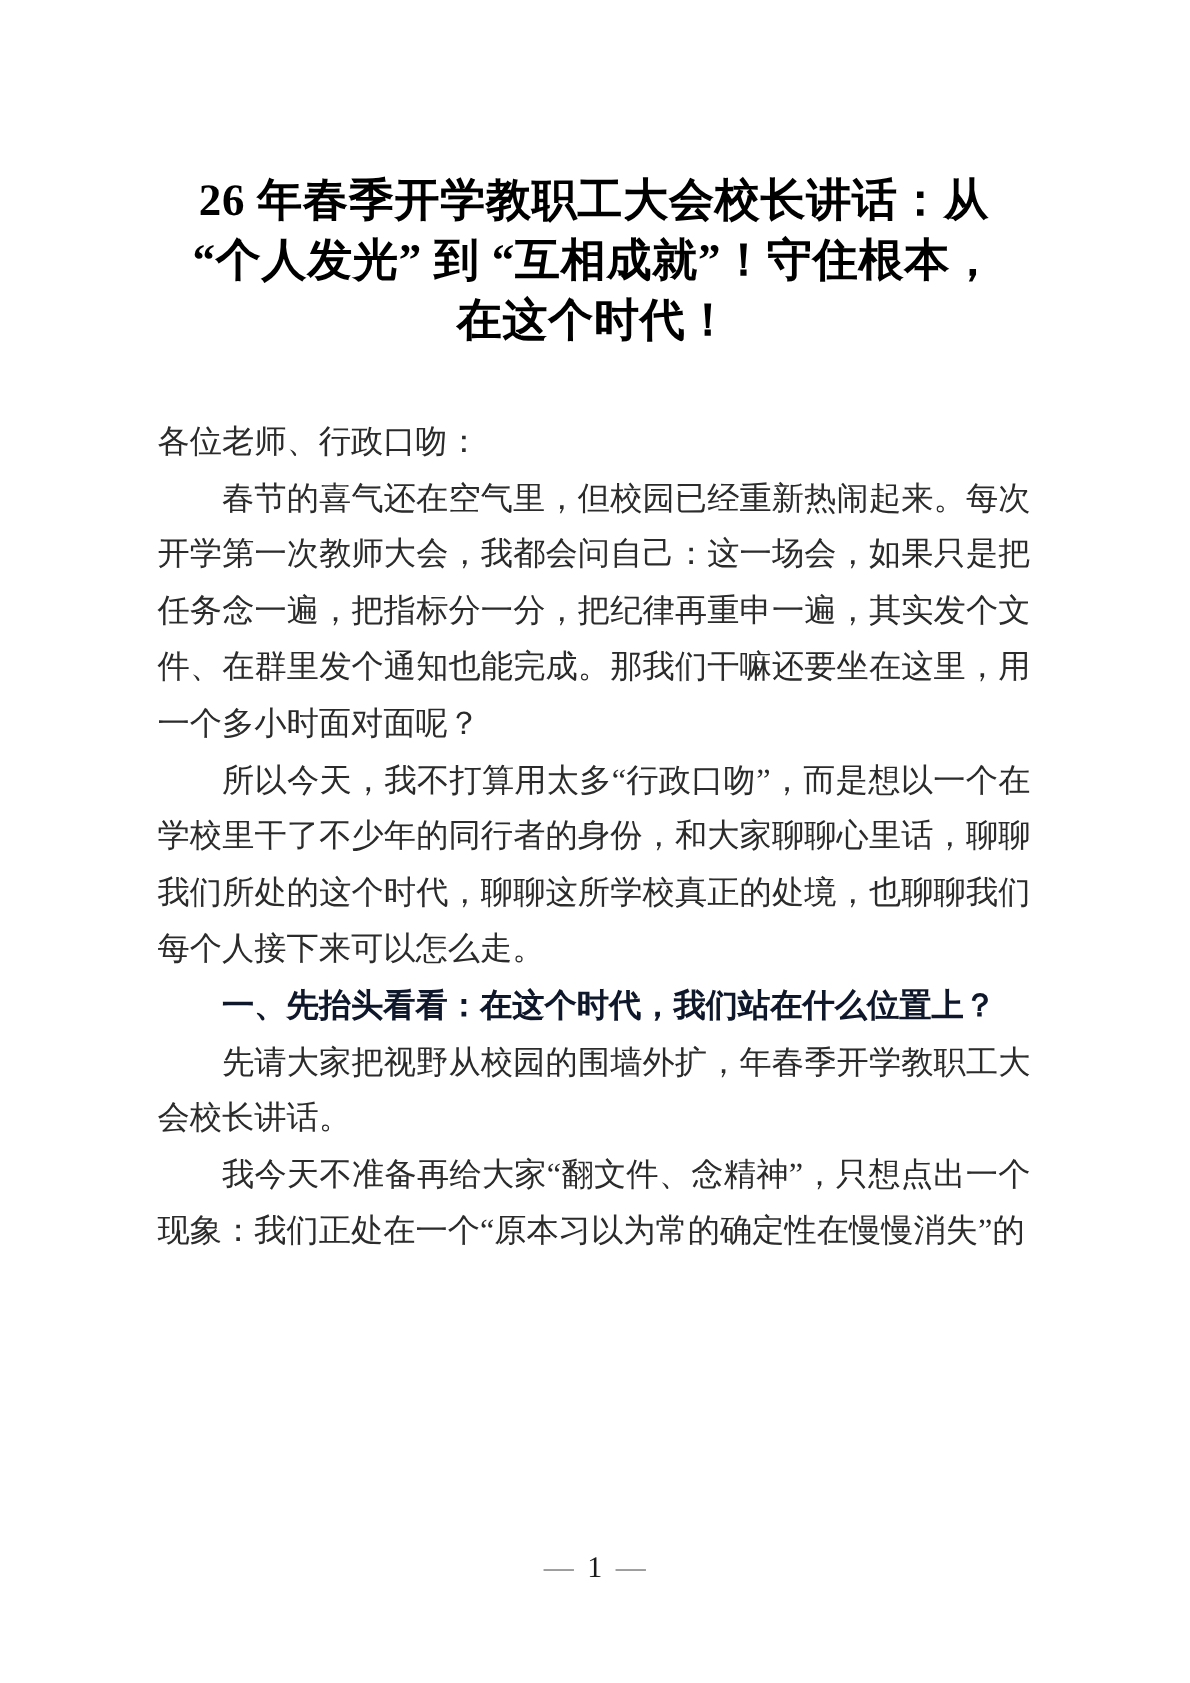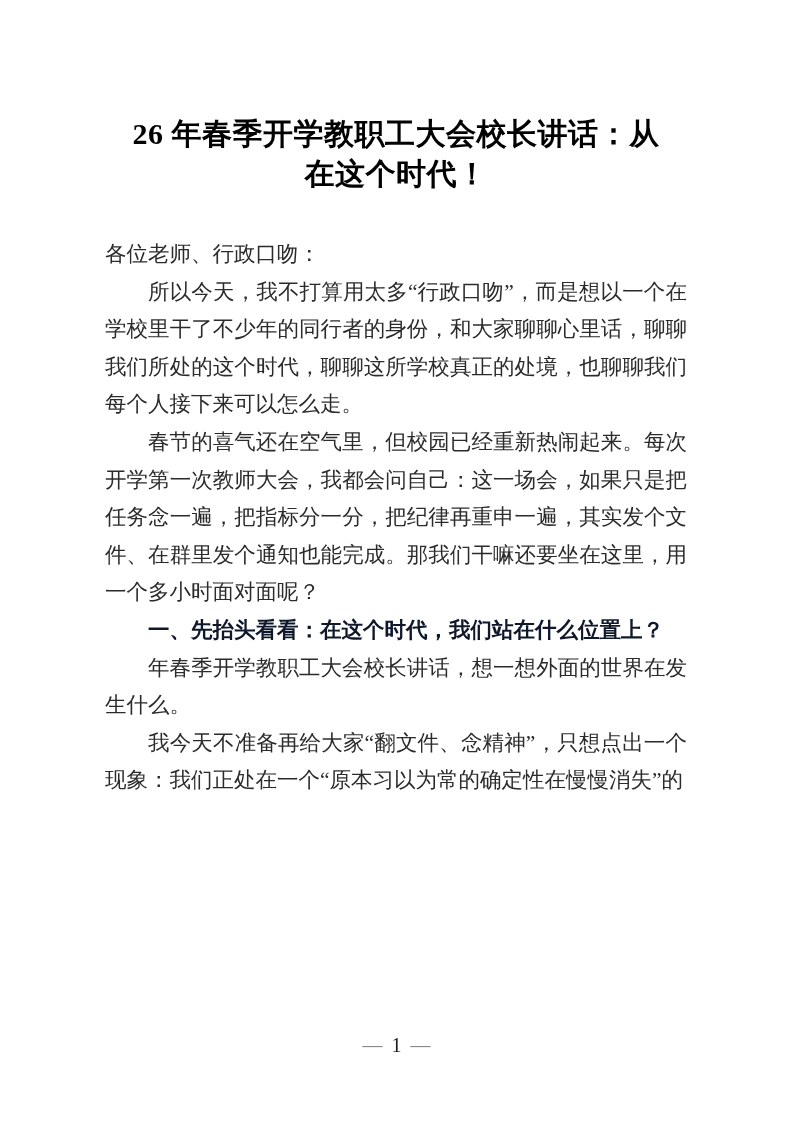--- a/index.html
+++ b/index.html
@@ -74,29 +74,30 @@
 </style>
 </head>
 <body>
 
 <div class="page">
 
   <div class="content">
 
     <h1 class="doc-title">
       <span class="title-line">26 年春季开学教职工大会校长讲话：从</span>
+      <span class="title-line">“个人发光” 到 “互相成就”！守住根本，</span>
       <span class="title-line">在这个时代！</span>
     </h1>
 
     <div class="body-text">
       <p>各位老师、行政口吻：</p>
+      <p class="indent">春节的喜气还在空气里，但校园已经重新热闹起来。每次开学第一次教师大会，我都会问自己：这一场会，如果只是把任务念一遍，把指标分一分，把纪律再重申一遍，其实发个文件、在群里发个通知也能完成。那我们干嘛还要坐在这里，用一个多小时面对面呢？</p>
       <p class="indent">所以今天，我不打算用太多“行政口吻”，而是想以一个在学校里干了不少年的同行者的身份，和大家聊聊心里话，聊聊我们所处的这个时代，聊聊这所学校真正的处境，也聊聊我们每个人接下来可以怎么走。</p>
-      <p class="indent">春节的喜气还在空气里，但校园已经重新热闹起来。每次开学第一次教师大会，我都会问自己：这一场会，如果只是把任务念一遍，把指标分一分，把纪律再重申一遍，其实发个文件、在群里发个通知也能完成。那我们干嘛还要坐在这里，用一个多小时面对面呢？</p>
       <p class="indent section-heading">一、先抬头看看：在这个时代，我们站在什么位置上？</p>
-      <p class="indent">年春季开学教职工大会校长讲话，想一想外面的世界在发生什么。</p>
+      <p class="indent">先请大家把视野从校园的围墙外扩，年春季开学教职工大会校长讲话。</p>
       <p class="indent">我今天不准备再给大家“翻文件、念精神”，只想点出一个现象：我们正处在一个“原本习以为常的确定性在慢慢消失”的</p>
     </div>
 
   </div>
 
   <div class="page-footer">
     <span class="dash">—</span><span class="page-num">1</span><span class="dash">—</span>
   </div>
 
 </div>

